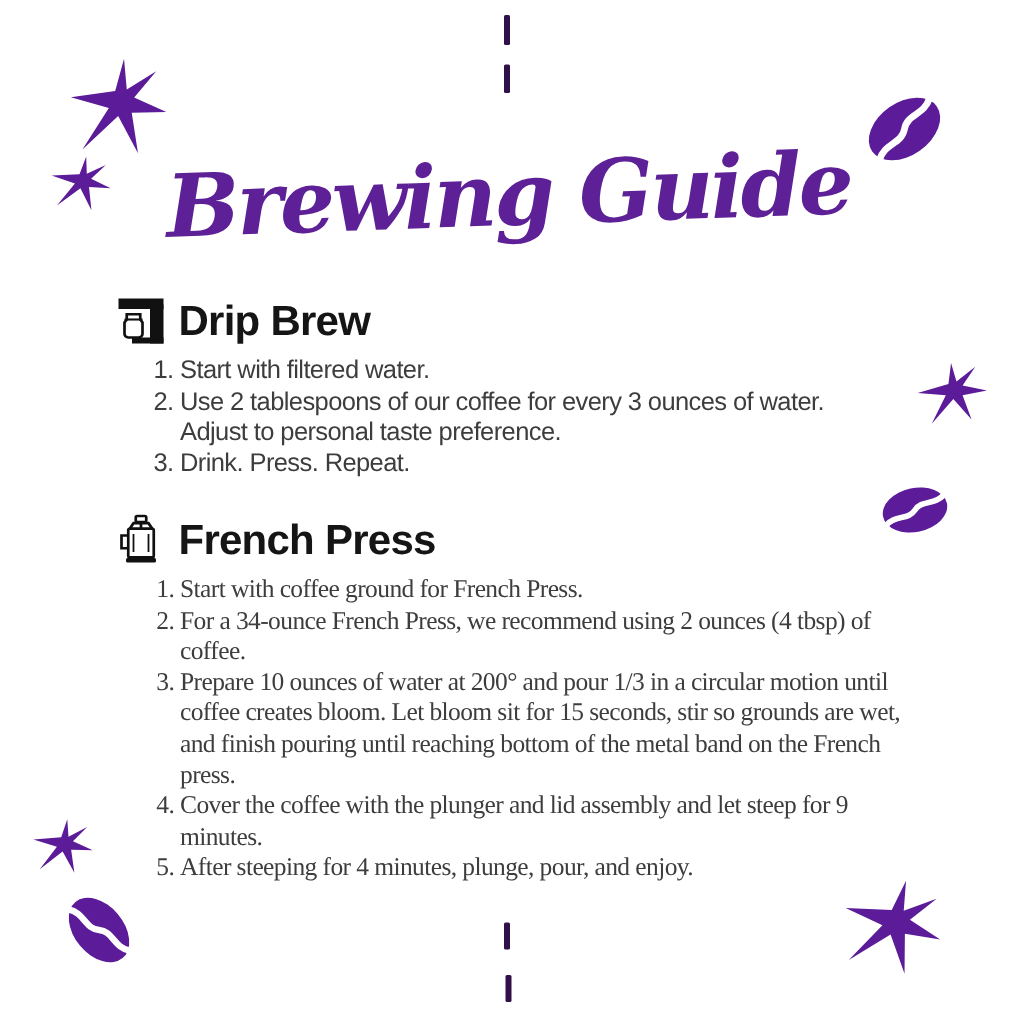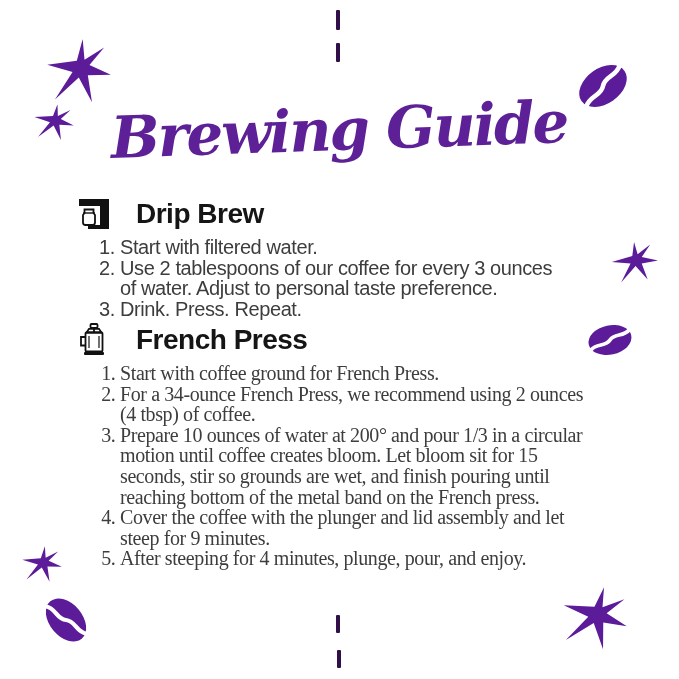--- a/index.html
+++ b/index.html
@@ -21,29 +21,29 @@
   
   .title{
     position:absolute;left:146px;top:70px;width:386px;height:120px;
     display:flex;align-items:center;justify-content:center;
     font-family:"DejaVu Serif",serif;font-style:italic;font-weight:700;
     font-size:58px;color:var(--title);letter-spacing:-2px;white-space:nowrap;
     transform:rotate(-2deg);
   }
   
   .section{position:absolute;left:76px;}
-  .section-head{display:flex;align-items:center;gap:24px;}
+  .section-head{display:flex;align-items:center;gap:7px;}
   .section-head h2{
     margin:0;font-size:28px;font-weight:700;color:var(--heading);
     letter-spacing:-0.5px;line-height:36px;
   }
   .section-icon{flex:0 0 auto;}
   ol.steps{
     margin:5px 0 0 0;padding:0 0 0 44px;
-    font-size:20px;letter-spacing:-0.4px;line-height:20.6px;color:var(--body);
+    font-size:17px;letter-spacing:-0.4px;line-height:20.6px;color:var(--body);
   }
   ol.steps li{margin:0;padding:0;}
   .steps-drip{max-width:442px;}
   .steps-french{max-width:486px;font-family:Liberation Serif, serif;}
   
   .deco{position:absolute;color:var(--accent);}
   svg{display:block;}
 </style>
 </head>
 <body>
@@ -122,21 +122,21 @@
       </span>
       <h2>Drip Brew</h2>
     </div>
     <ol class="steps steps-drip">
         <li>Start with filtered water.</li>
         <li>Use 2 tablespoons of our coffee for every 3 ounces of water. Adjust to personal taste preference.</li>
         <li>Drink. Press. Repeat.</li>
       </ol>
   </div>
 
-  <div class="section" style="top:322px;width:540px">
+  <div class="section" style="top:342px;width:540px">
     <div class="section-head">
       <span class="section-icon">
         <svg width="36" height="36" viewBox="0 0 36 36" fill="none" stroke="#111" stroke-width="1.8">
           <rect x="14.5" y="2" width="7" height="4" rx="1"></rect>
           <line x1="18" y1="6" x2="18" y2="10"></line>
           <path d="M10.5,10.5 L13,6.8 h10 L25.5,10.5 Z"></path>
           <rect x="9.5" y="10.5" width="17" height="19" rx="1"></rect>
           <line x1="13" y1="14" x2="13" y2="26" stroke-width="1.2"></line>
           <line x1="23" y1="14" x2="23" y2="26" stroke-width="1.2"></line>
           <path d="M9.5,15 h-4.5 v8.5 h4.5"></path>

